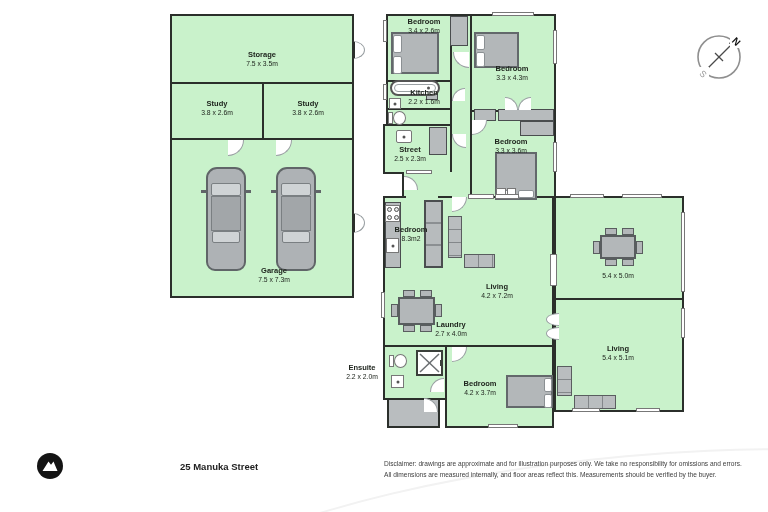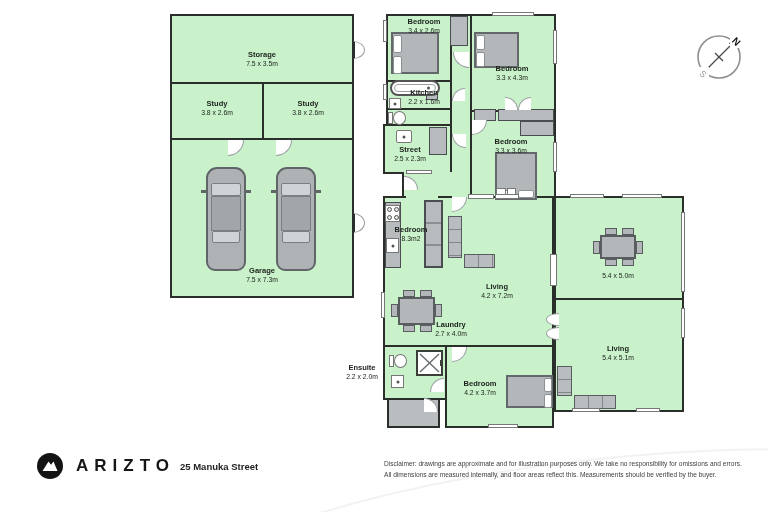--- a/index.html
+++ b/index.html
@@ -233,21 +233,21 @@
     <div class="rdims">7.5 x 3.5m</div>
   </div>
   <div class="rlabel" style="left:217px;top:99px">
     <div class="rname">Study</div>
     <div class="rdims">3.8 x 2.6m</div>
   </div>
   <div class="rlabel" style="left:308px;top:99px">
     <div class="rname">Study</div>
     <div class="rdims">3.8 x 2.6m</div>
   </div>
-  <div class="rlabel" style="left:262px;top:266px">
+  <div class="rlabel" style="left:274px;top:266px">
     <div class="rname">Garage</div>
     <div class="rdims">7.5 x 7.3m</div>
   </div>
   <div class="rlabel" style="left:424px;top:17px">
     <div class="rname">Bedroom</div>
     <div class="rdims">3.4 x 2.6m</div>
   </div>
   <div class="rlabel" style="left:512px;top:64px">
     <div class="rname">Bedroom</div>
     <div class="rdims">3.3 x 4.3m</div>
@@ -300,19 +300,18 @@
     <rect x="38" y="5" width="13" height="13" fill="#ffffff"></rect>
     <rect x="5" y="37" width="12" height="12" fill="#ffffff"></rect>
     <text x="44" y="15" font-size="10" font-weight="bold" fill="#111111" text-anchor="middle" transform="rotate(45 44 12)">N</text>
     <text x="11" y="47" font-size="9" fill="#9a9a9a" text-anchor="middle" transform="rotate(45 11 44)">S</text>
   </svg>
 
   <svg style="position:absolute;left:36px;top:452px;z-index:6" width="28" height="28">
     <circle cx="14" cy="14" r="13" fill="#141414"></circle>
     <path d="M6.5,19 L12.5,9.5 L15,12.8 L17.5,9.5 L21.5,19 Z" fill="#ffffff"></path>
   </svg>
-  <div class="brand">ARIZTO</div>
   <div class="address">25 Manuka Street</div>
   <div class="disclaimer">
     <div>Disclaimer: drawings are approximate and for illustration purposes only. We take no responsibility for omissions and errors.</div>
     <div>All dimensions are measured internally, and floor areas reflect this. Measurements should be verified by the buyer.</div>
   </div>
 </div>
 
 </body></html>

